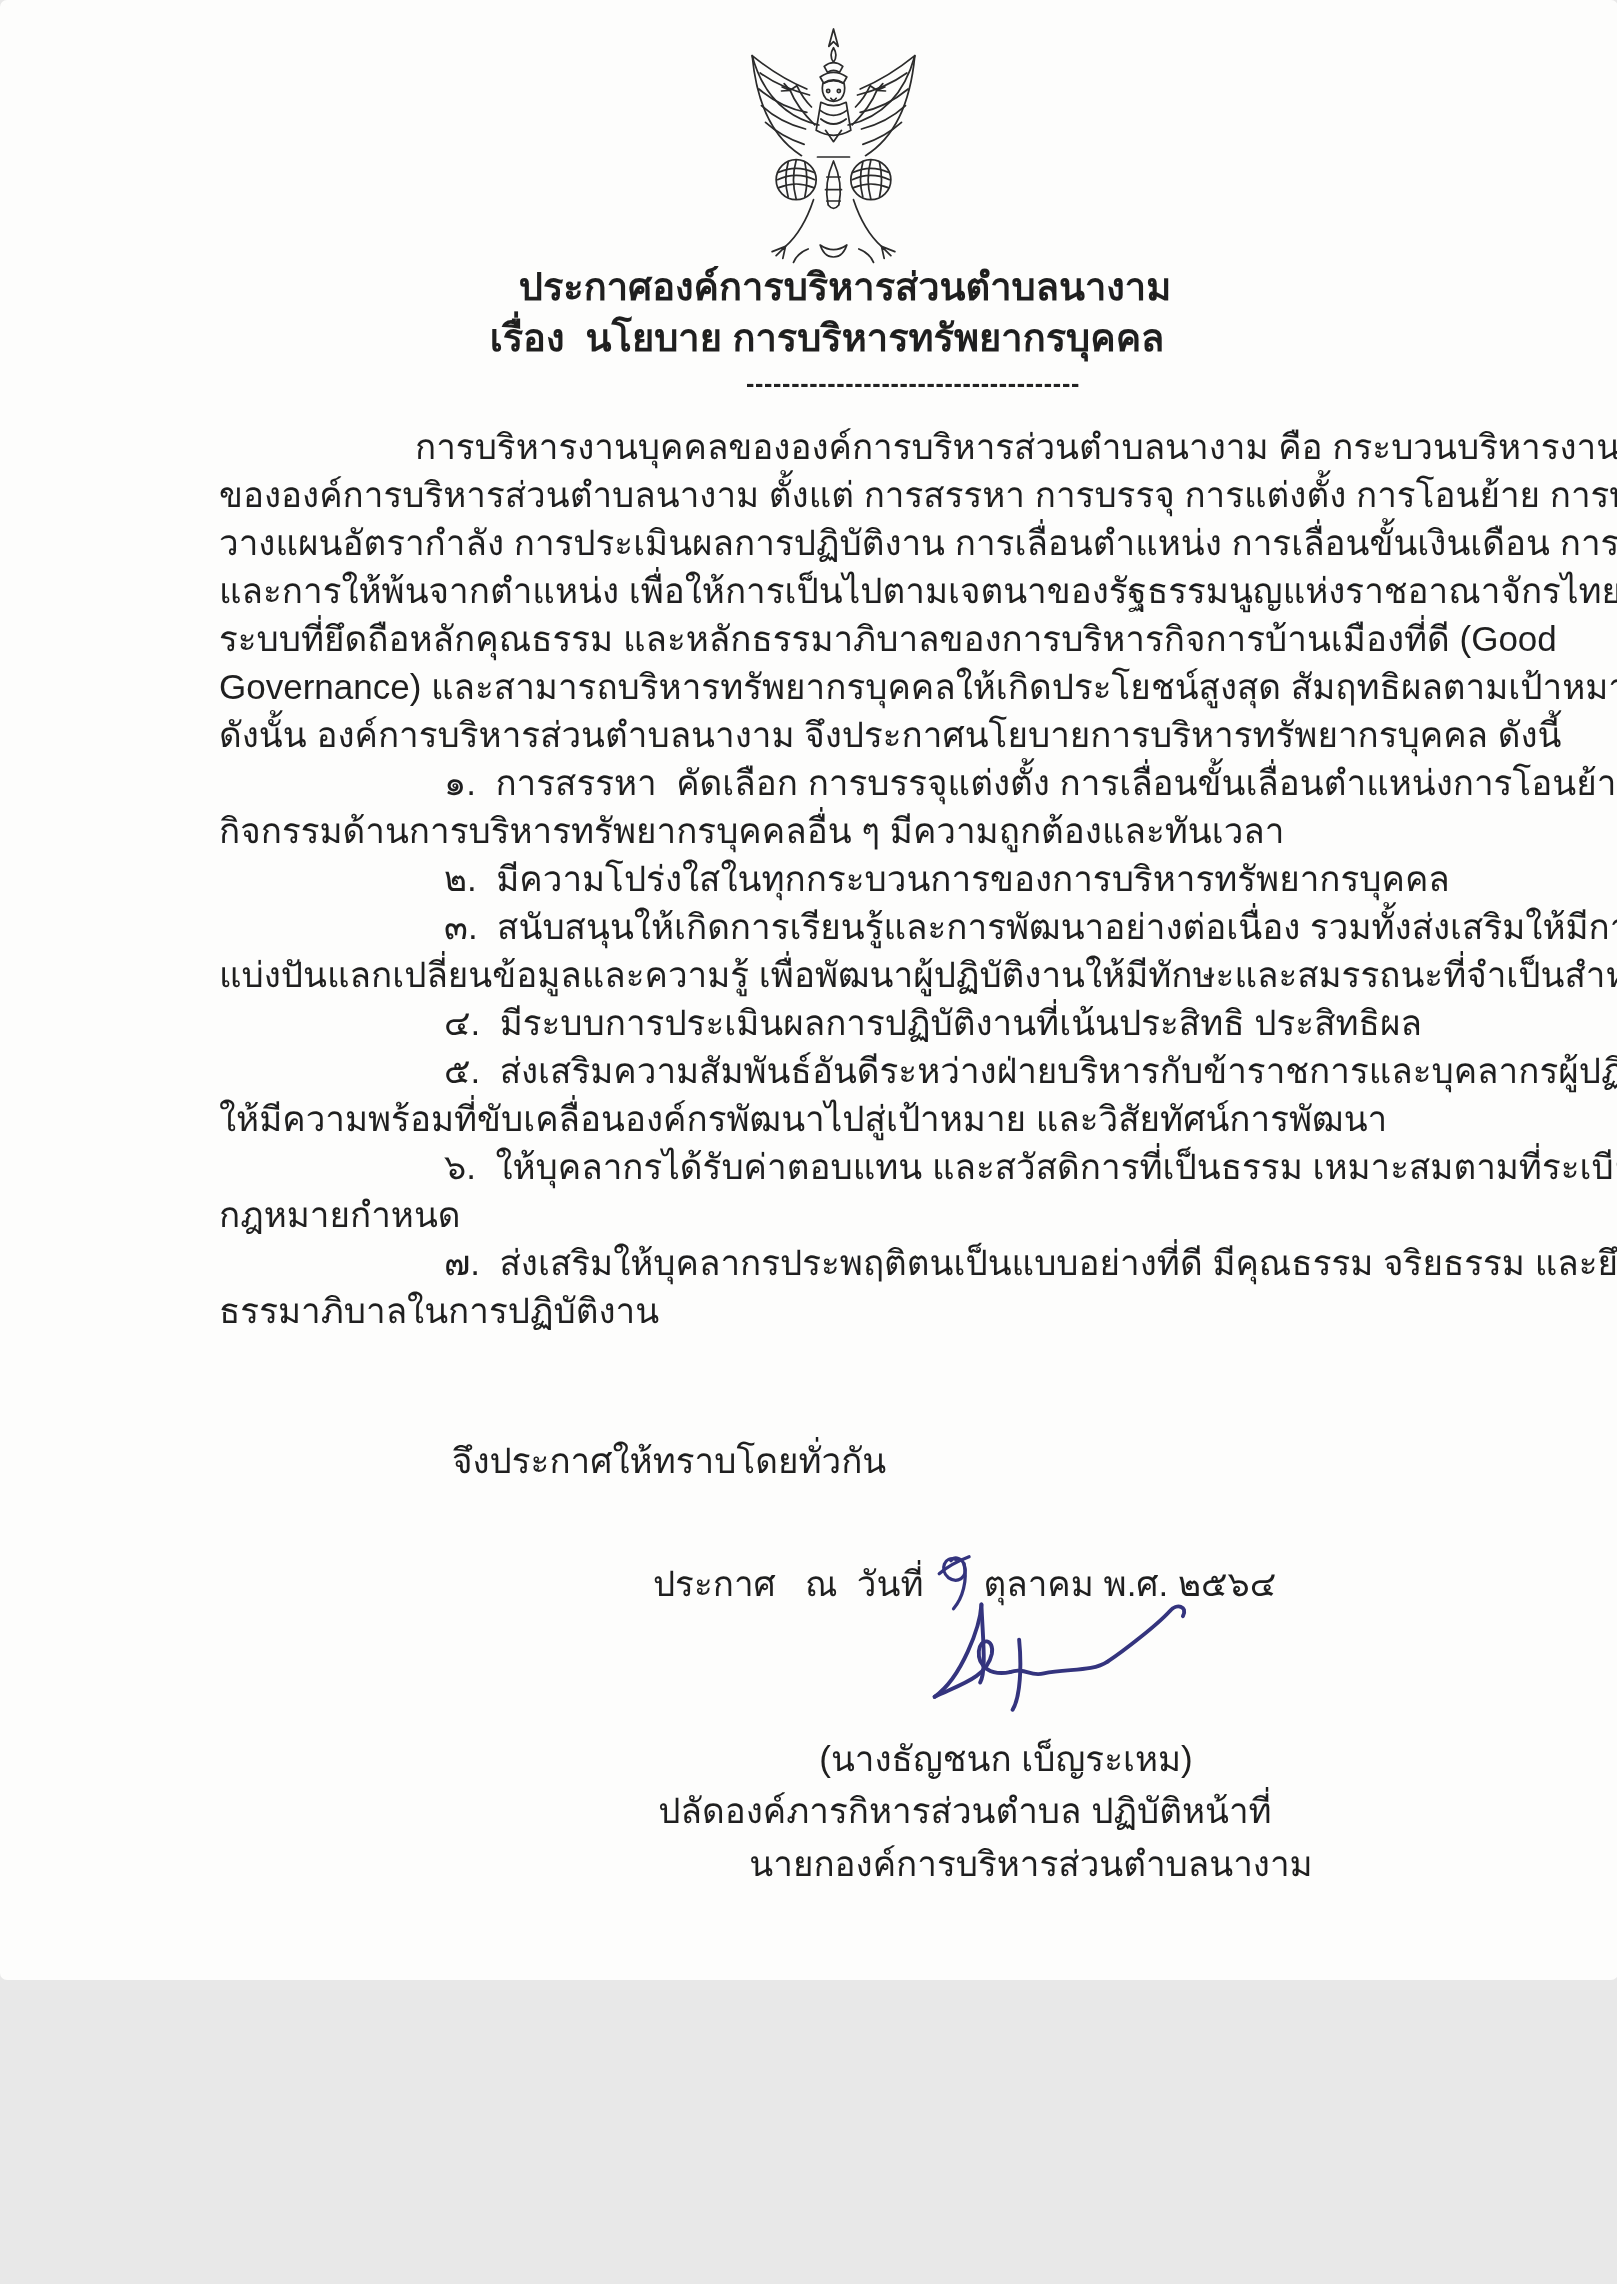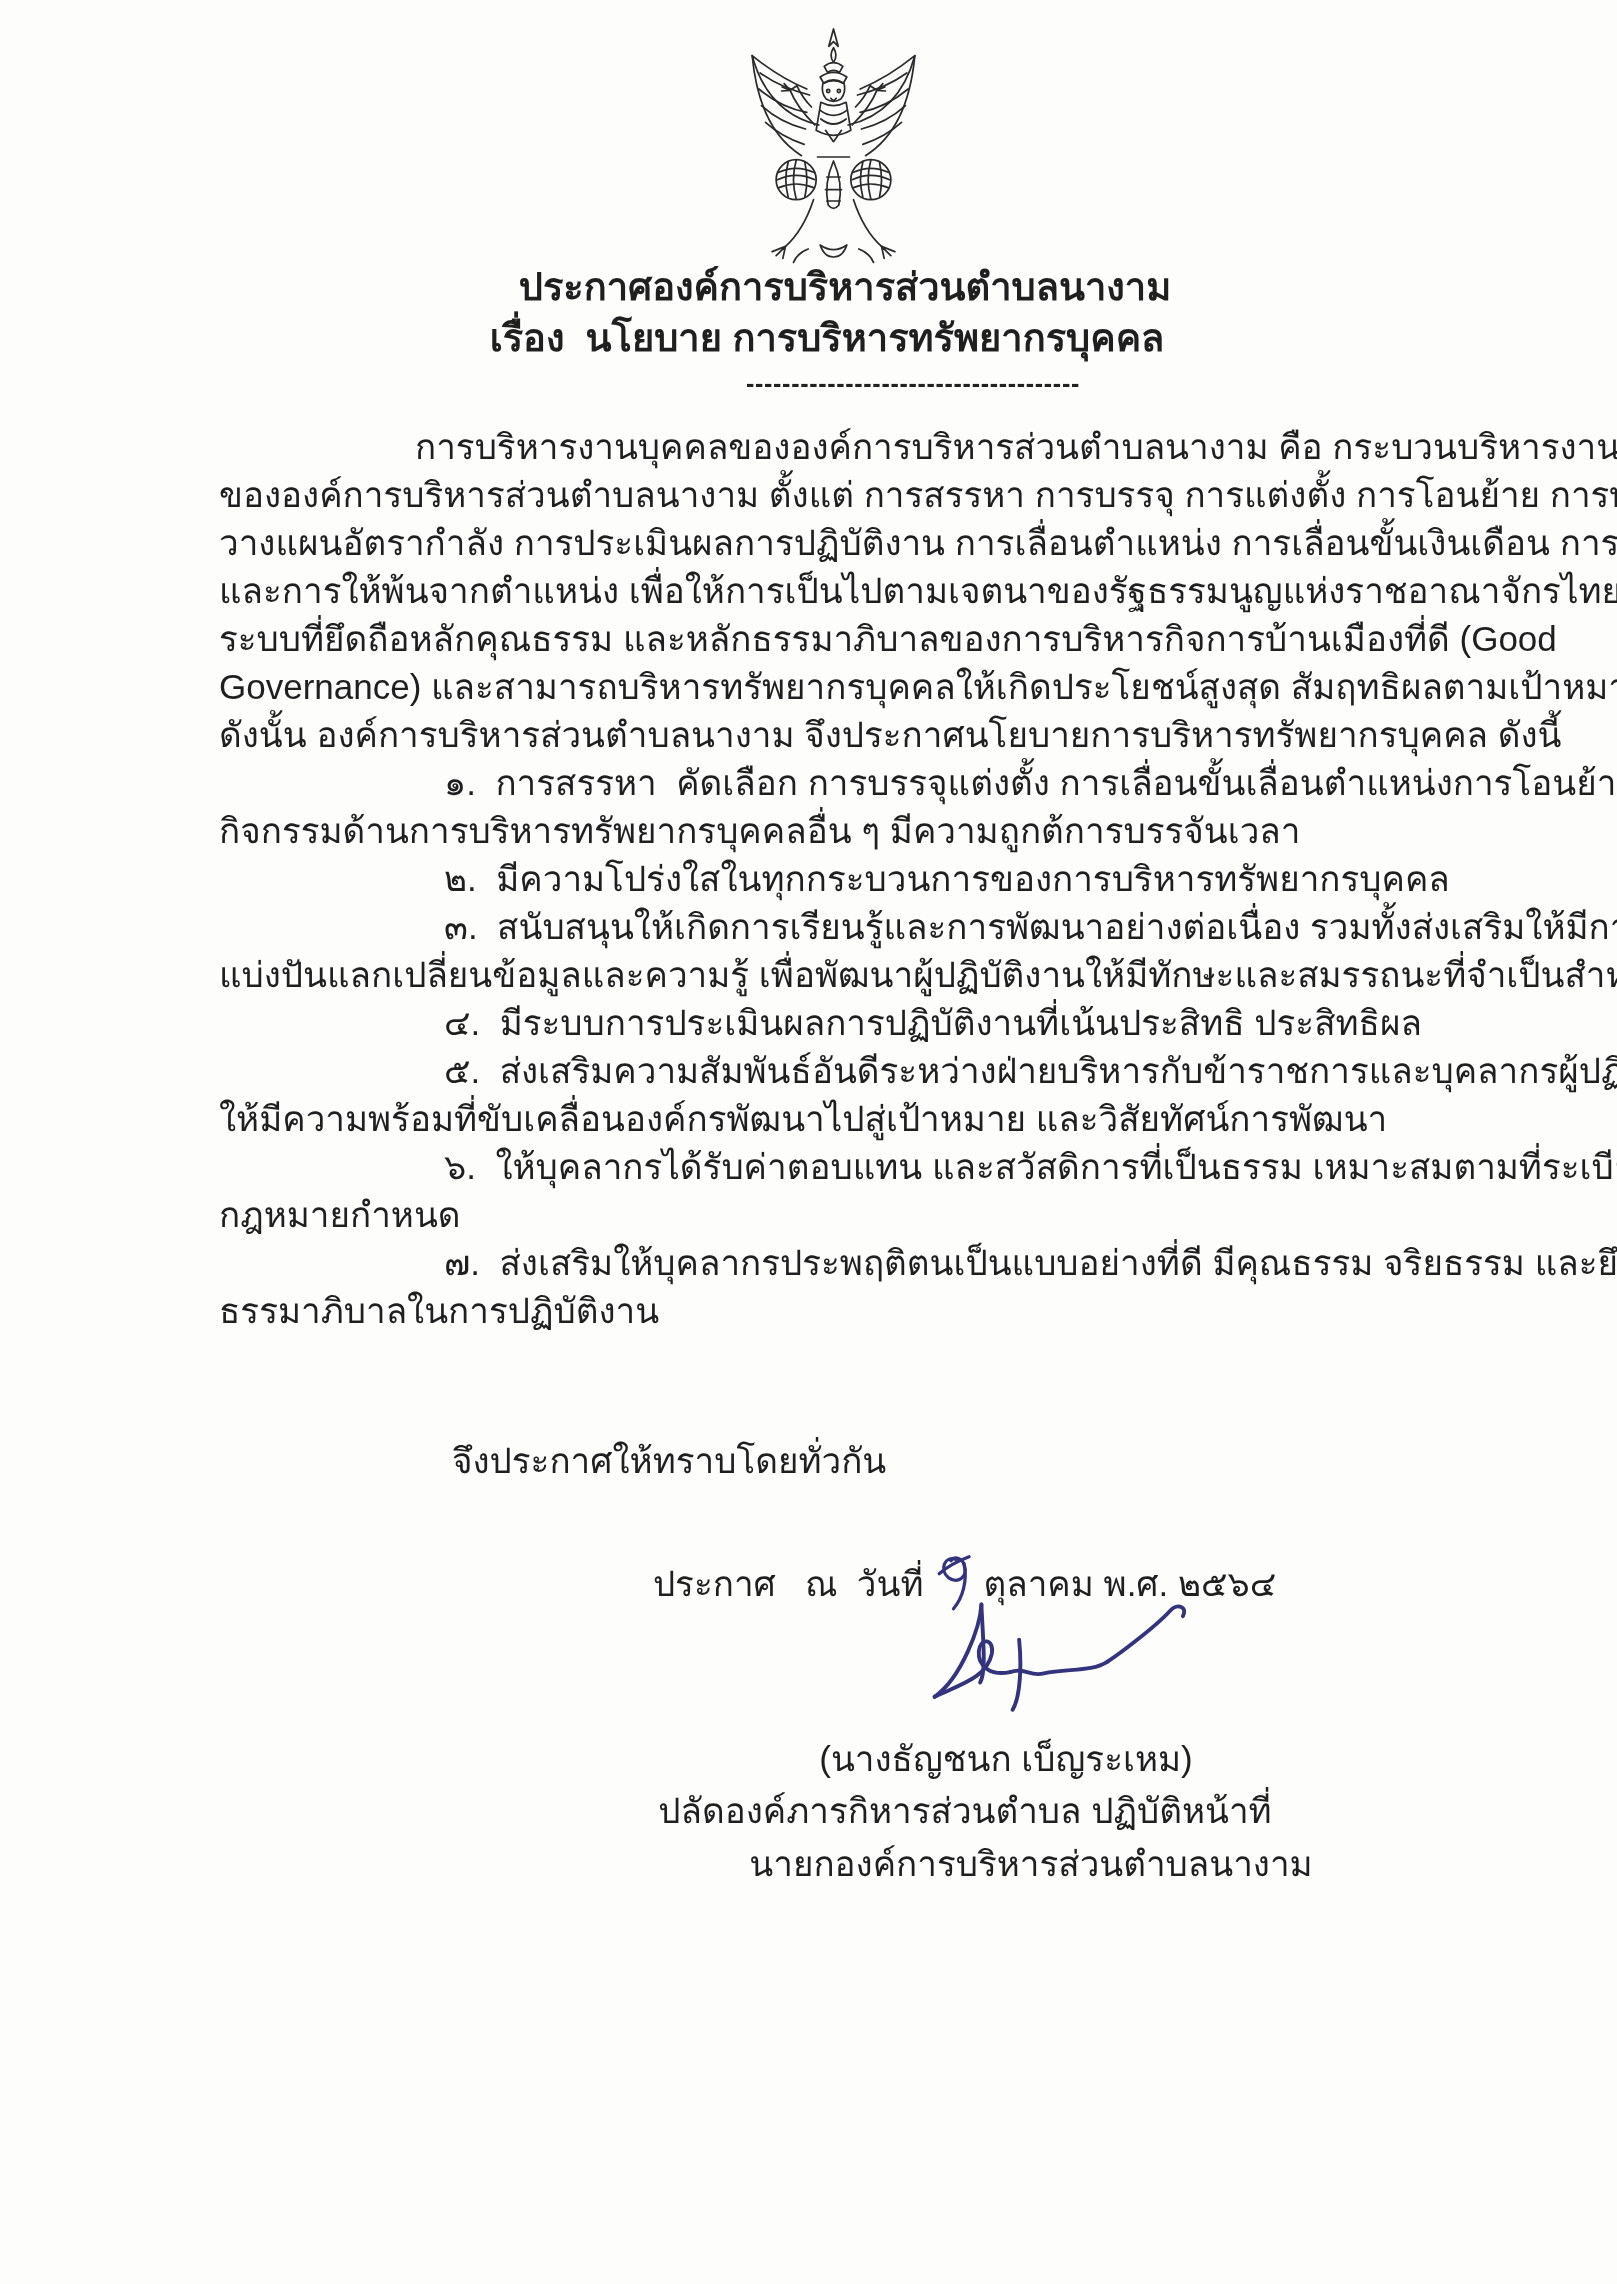--- a/index.html
+++ b/index.html
@@ -2,25 +2,26 @@
 <html style="--ink: #1f1f1f; --pen: #34347e;font-size:10.4px"><head>
 <meta charset="utf-8">
 <style>
   :root{
     --ink:#1f1f1f;
     --pen:#34347e;
   }
   html,body{margin:0;padding:0;background:#e8e8e8;}
   #page{
     position:relative;
-    width:1618px;height:2284px;
+    width:1618px;height:1980px;
     background:#fdfdfc;
     overflow:hidden;
     font-family:"Liberation Sans","DejaVu Sans",sans-serif;
     color:var(--ink);
+    border-radius:7px;
   }
   .abs{position:absolute;}
   .ctr{transform:translateX(-50%);}
   .title{
     font-size:38px;font-weight:700;line-height:1.15;
     white-space:pre;color:var(--ink);
   }
   .divider{
     font-size:25px;font-weight:700;letter-spacing:0.7px;
     white-space:pre;color:#222;
@@ -109,21 +110,21 @@
 
   <div id="body-lines" class="abs">
       <div class="line ind-p">การบริหารงานบุคคลขององค์การบริหารส่วนตำบลนางาม คือ กระบวนบริหารงานบุคคล</div>
       <div class="line ind-n">ขององค์การบริหารส่วนตำบลนางาม ตั้งแต่ การสรรหา การบรรจุ การแต่งตั้ง การโอนย้าย การพัฒนา การ</div>
       <div class="line ind-n">วางแผนอัตรากำลัง การประเมินผลการปฏิบัติงาน การเลื่อนตำแหน่ง การเลื่อนขั้นเงินเดือน การลงโทษ</div>
       <div class="line ind-n">และการให้พ้นจากตำแหน่ง เพื่อให้การเป็นไปตามเจตนาของรัฐธรรมนูญแห่งราชอาณาจักรไทย โดยเป็น</div>
       <div class="line ind-n">ระบบที่ยึดถือหลักคุณธรรม และหลักธรรมาภิบาลของการบริหารกิจการบ้านเมืองที่ดี (Good</div>
       <div class="line ind-n">Governance) และสามารถบริหารทรัพยากรบุคคลให้เกิดประโยชน์สูงสุด สัมฤทธิผลตามเป้าหมายที่ตั้งไว้</div>
       <div class="line ind-n">ดังนั้น องค์การบริหารส่วนตำบลนางาม จึงประกาศนโยบายการบริหารทรัพยากรบุคคล ดังนี้</div>
       <div class="line ind-i">๑.  การสรรหา  คัดเลือก การบรรจุแต่งตั้ง การเลื่อนขั้นเลื่อนตำแหน่งการโอนย้าย และ</div>
-      <div class="line ind-n">กิจกรรมด้านการบริหารทรัพยากรบุคคลอื่น ๆ มีความถูกต้การบรรจันเวลา</div>
+      <div class="line ind-n">กิจกรรมด้านการบริหารทรัพยากรบุคคลอื่น ๆ มีความถูกต้องและทันเวลา</div>
       <div class="line ind-i">๒.  มีความโปร่งใสในทุกกระบวนการของการบริหารทรัพยากรบุคคล</div>
       <div class="line ind-i">๓.  สนับสนุนให้เกิดการเรียนรู้และการพัฒนาอย่างต่อเนื่อง รวมทั้งส่งเสริมให้มีการ</div>
       <div class="line ind-n">แบ่งปันแลกเปลี่ยนข้อมูลและความรู้ เพื่อพัฒนาผู้ปฏิบัติงานให้มีทักษะและสมรรถนะที่จำเป็นสำหรับการ</div>
       <div class="line ind-i">๔.  มีระบบการประเมินผลการปฏิบัติงานที่เน้นประสิทธิ ประสิทธิผล</div>
       <div class="line ind-i">๕.  ส่งเสริมความสัมพันธ์อันดีระหว่างฝ่ายบริหารกับข้าราชการและบุคลากรผู้ปฏิบัติงาน</div>
       <div class="line ind-n">ให้มีความพร้อมที่ขับเคลื่อนองค์กรพัฒนาไปสู่เป้าหมาย และวิสัยทัศน์การพัฒนา</div>
       <div class="line ind-i">๖.  ให้บุคลากรได้รับค่าตอบแทน และสวัสดิการที่เป็นธรรม เหมาะสมตามที่ระเบียบ</div>
       <div class="line ind-n">กฎหมายกำหนด</div>
       <div class="line ind-i">๗.  ส่งเสริมให้บุคลากรประพฤติตนเป็นแบบอย่างที่ดี มีคุณธรรม จริยธรรม และยึดหลัก</div>
       <div class="line ind-n">ธรรมาภิบาลในการปฏิบัติงาน</div>

